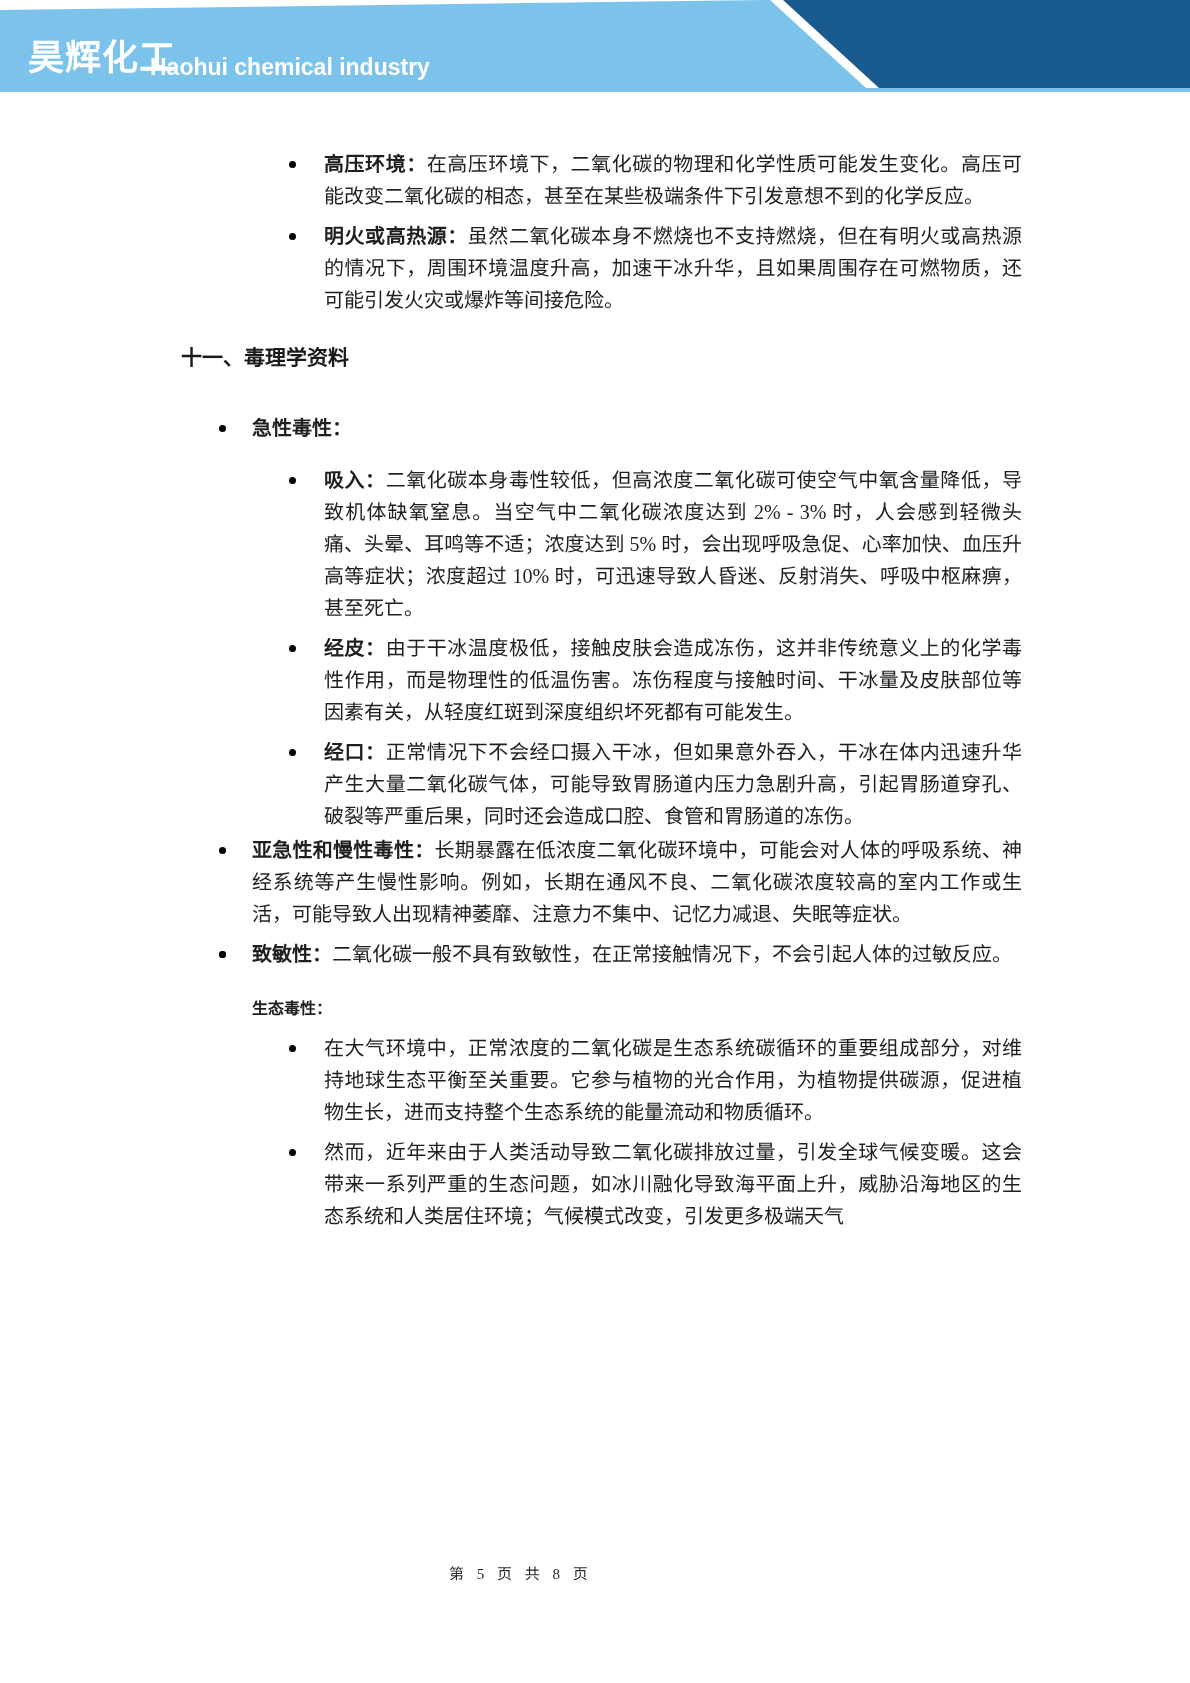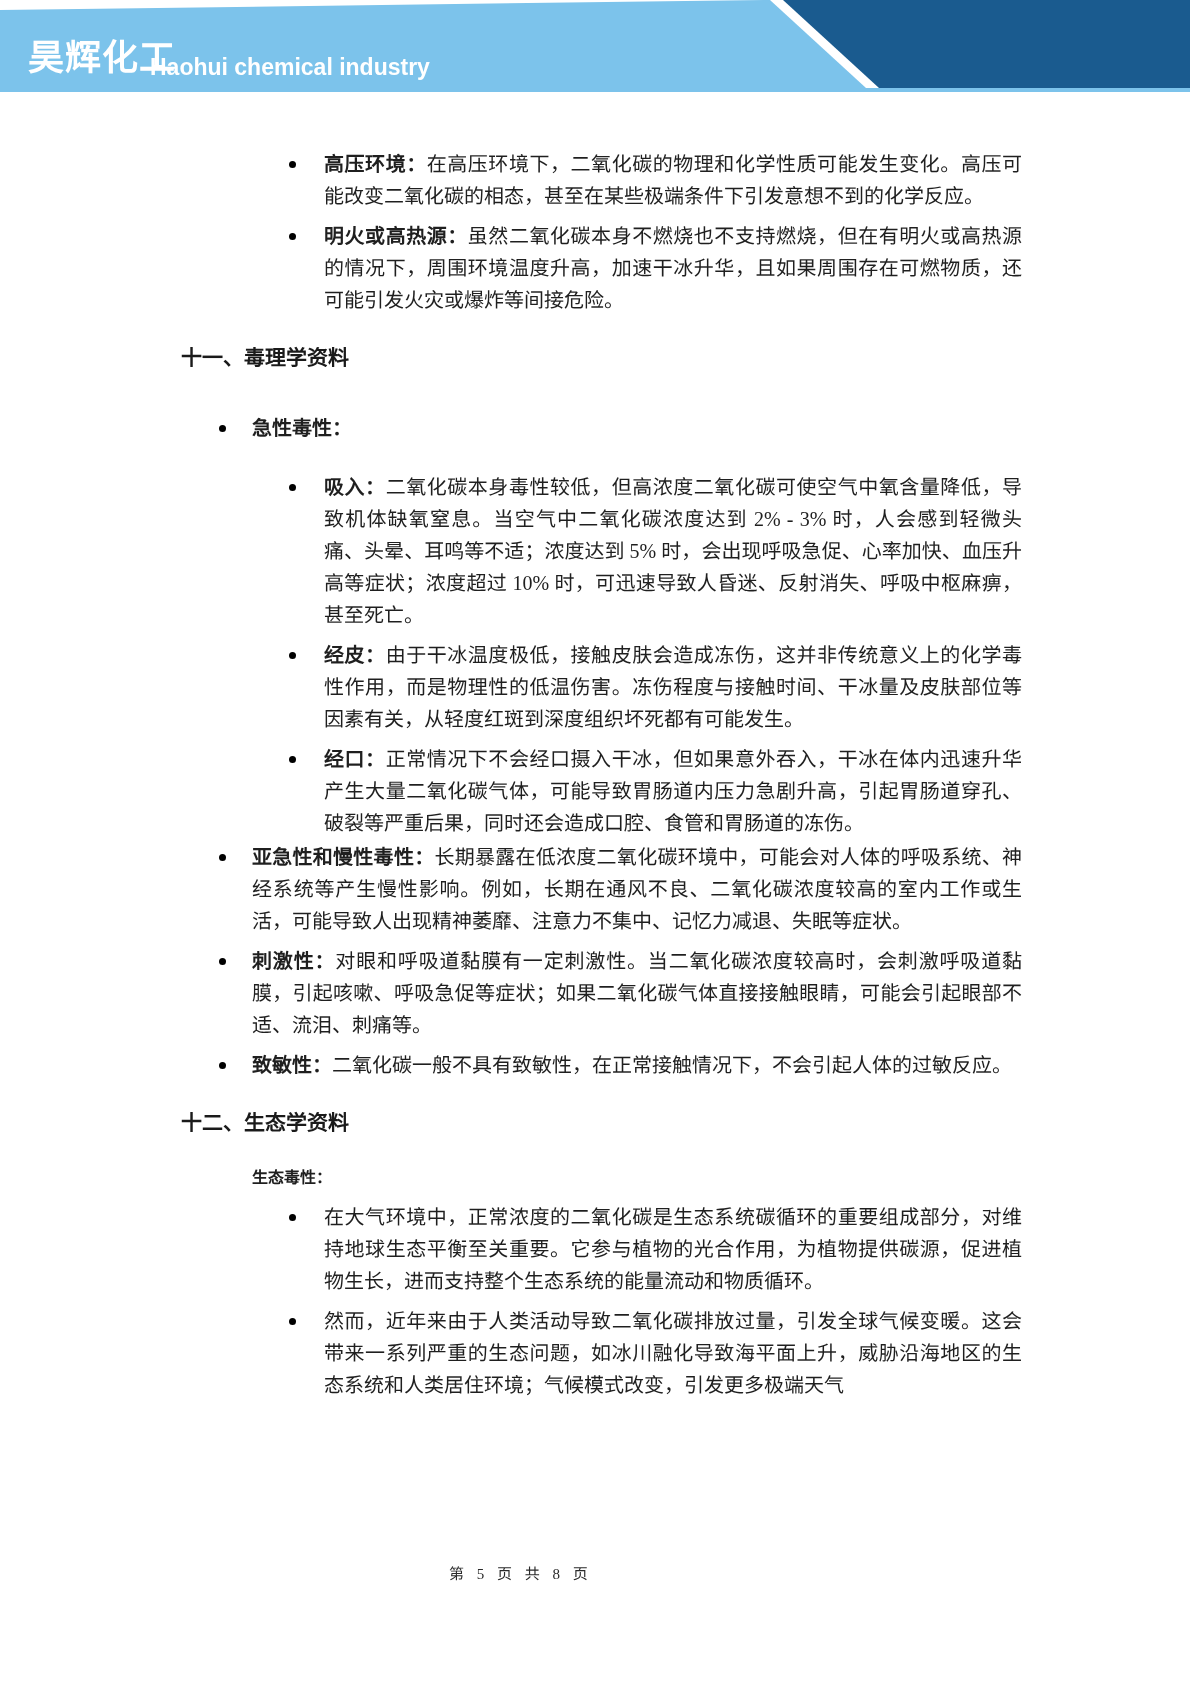--- a/index.html
+++ b/index.html
@@ -83,21 +83,21 @@
     color: #1a1a1a;
   }
   .sub-heading {
     margin-left: 252px;
     margin-top: 23px;
     font-weight: bold;
     font-size: 16px;
     line-height: 32px;
   }
   .mt26 { margin-top: 38px; }
-  .mt27 { margin-top: 27px; }
+  .mt27 { margin-top: 20px; }
   .mt18 { margin-top: 2px; }
   .mt7  { margin-top: 7px; }
 
   
   .footer {
     position: absolute;
     top: 1562px;
     left: 0;
     width: 1039px;
     text-align: center;
@@ -155,28 +155,26 @@
       <p class="para"><span class="lead">经口：</span><span>正常情况下不会经口摄入干冰，但如果意外吞入，干冰在体内迅速升华产生大量二氧化碳气体，可能导致胃肠道内压力急剧升高，引起胃肠道穿孔、破裂等严重后果，同时还会造成口腔、食管和胃肠道的冻伤。</span></p>
     </div>
   </div>
 
   <div class="item lvl-a mt18">
     <span class="dot"></span>
     <p class="para"><span class="lead">亚急性和慢性毒性：</span><span>长期暴露在低浓度二氧化碳环境中，可能会对人体的呼吸系统、神经系统等产生慢性影响。例如，长期在通风不良、二氧化碳浓度较高的室内工作或生活，可能导致人出现精神萎靡、注意力不集中、记忆力减退、失眠等症状。</span></p>
   </div>
   <div class="item lvl-a gap8">
     <span class="dot"></span>
-    <p class="para"><span class="lead">刺激性：</span><span>对眼和呼吸道黏膜有一定刺激性。当二氧化碳浓度较高时，会刺激呼吸道黏膜，引起咳嗽、呼吸急促等症状；如果二氧化碳气体直接接触眼睛，可能会引起眼部不适、流泪、刺痛等。</span></p>
   </div>
   <div class="item lvl-a gap8">
     <span class="dot"></span>
     <p class="para"><span class="lead">致敏性：</span><span>二氧化碳一般不具有致敏性，在正常接触情况下，不会引起人体的过敏反应。</span></p>
   </div>
 
-  <h2 class="sec-heading">十二、生态学资料</h2>
   <div class="sub-heading">生态毒性：</div>
 
   <div class="mt7">
     <div class="item lvl-b">
       <span class="dot"></span>
       <p class="para"><span>在大气环境中，正常浓度的二氧化碳是生态系统碳循环的重要组成部分，对维持地球生态平衡至关重要。它参与植物的光合作用，为植物提供碳源，促进植物生长，进而支持整个生态系统的能量流动和物质循环。</span></p>
     </div>
     <div class="item lvl-b gap8">
       <span class="dot"></span>
       <p class="para"><span>然而，近年来由于人类活动导致二氧化碳排放过量，引发全球气候变暖。这会带来一系列严重的生态问题，如冰川融化导致海平面上升，威胁沿海地区的生态系统和人类居住环境；气候模式改变，引发更多极端天气</span></p>

